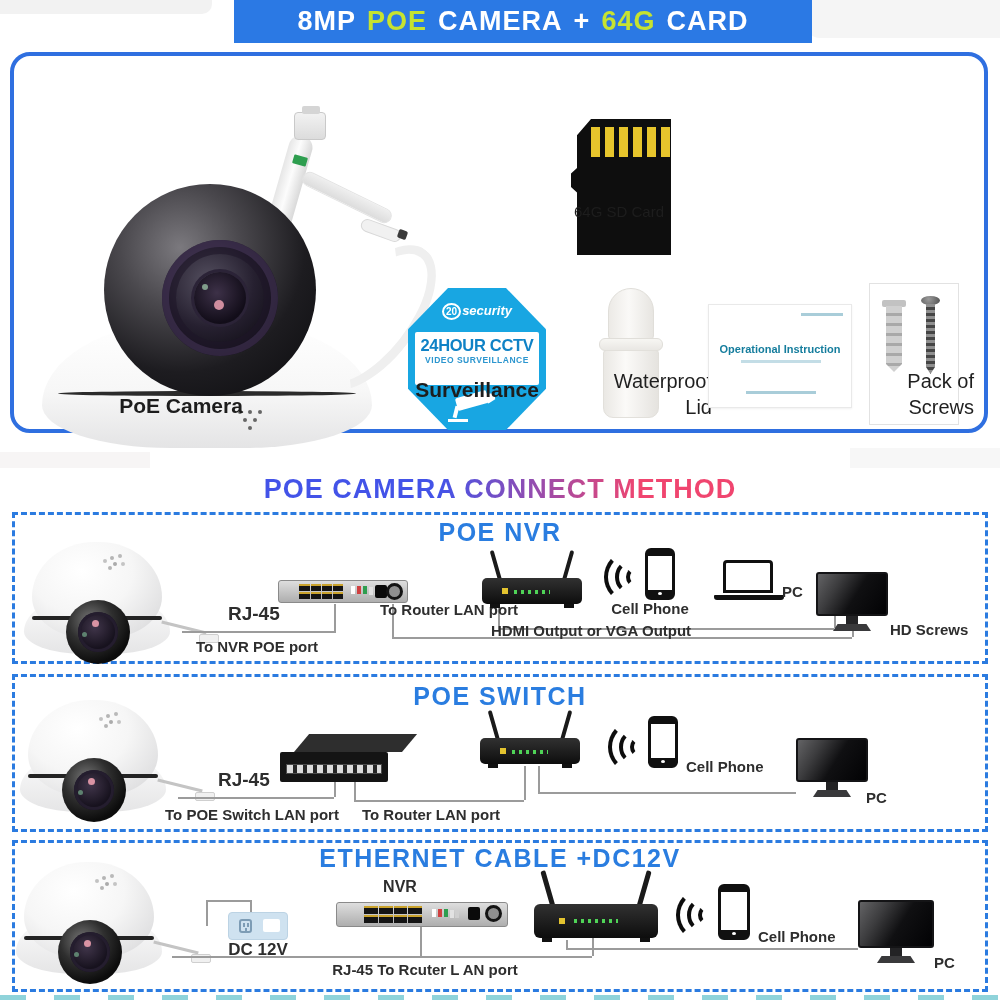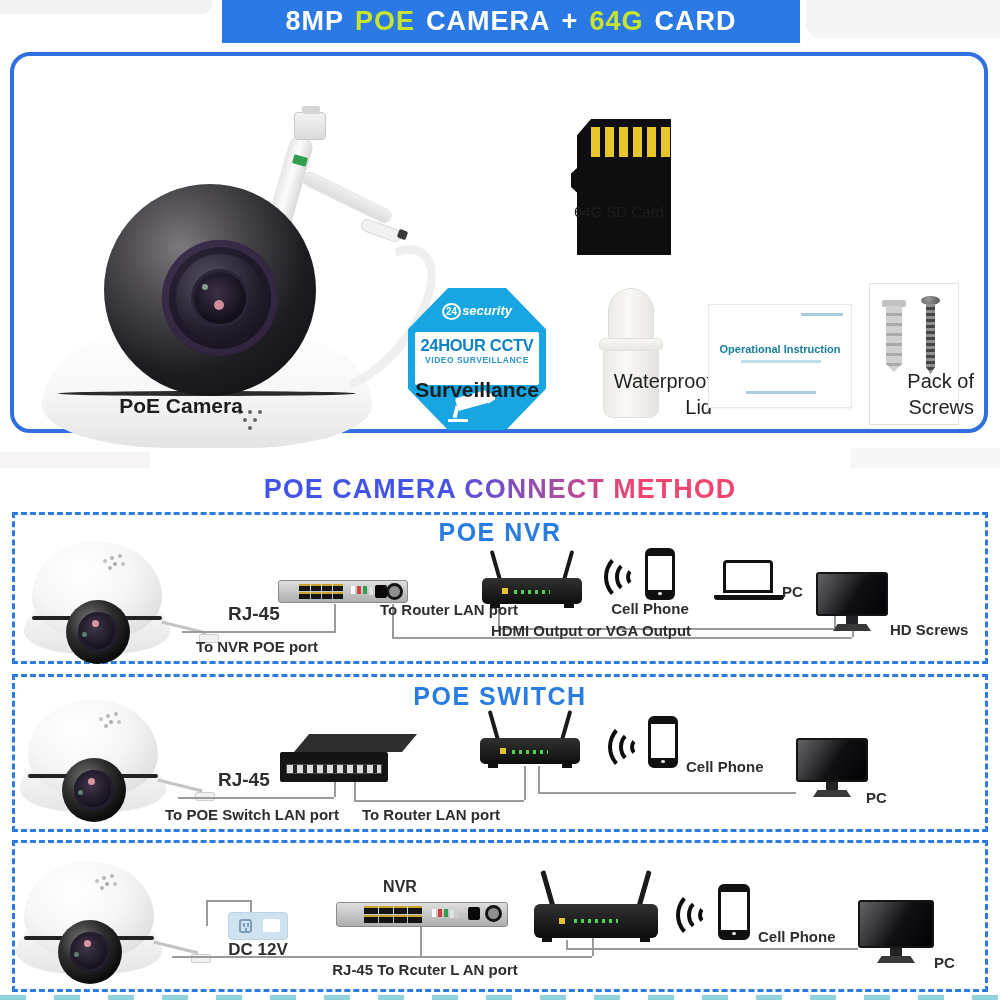--- a/index.html
+++ b/index.html
@@ -6,21 +6,21 @@
   #page{position:relative;width:1000px;height:1000px;background:#fff;overflow:hidden;
         font-family:"Liberation Sans",sans-serif;color:#222;}
   #page *{box-sizing:border-box;}
 
   
   .deco{position:absolute;background:#f2f2f2;}
   .deco-bottom{position:absolute;left:0;top:995px;width:1000px;height:5px;
     background:repeating-linear-gradient(90deg,#8fd3da 0 26px,#ffffff 26px 54px);}
 
   
-  .banner{position:absolute;left:222px;top:0;width:578px;height:43px;
+  .banner{position:absolute;left:234px;top:0;width:578px;height:43px;
     background:var(--banner-blue,#2b79e4);display:flex;align-items:center;justify-content:center;gap:11px;
     font-size:27px;font-weight:800;letter-spacing:1px;color:#fff;}
   .banner .hl{color:var(--accent-green,#c6e330);}
 
   
   .kit-box{position:absolute;left:10px;top:52px;width:978px;height:381px;background:#fff;
     border:4px solid var(--box-border-blue,#2f6fe0);border-radius:20px;}
 
   
   .bigcam{position:absolute;left:28px;top:58px;width:330px;height:338px;}
@@ -265,21 +265,21 @@
           <i></i>
           <i></i>
           <i></i>
           <i></i>
       </div>
     </div>
     <div class="cap sm" style="left:510px;top:147px;width:190px;">64G SD Card</div>
 
     <div class="stk">
       <div class="stk-logo">
-        <span class="circ">24</span><span>security</span>
+        <span class="circ">20</span><span>security</span>
       </div>
       <div class="stk-panel">
         <div class="stk-h">24HOUR CCTV</div>
         <div class="stk-s">VIDEO SURVEILLANCE</div>
       </div>
       <div class="stk-cam">
         <div class="sc-body"></div>
         <div class="sc-lens"></div>
         <div class="sc-mount"></div>
         <div class="sc-base"></div>
@@ -461,20 +461,21 @@
   <div class="lbl" style="left:686px;top:758px;">Cell Phone</div>
 
   <div class="monitor" style="left:796px;top:738px;">
     <div class="mon-screen"></div>
     <div class="mon-neck"></div>
     <div class="mon-foot"></div>
   </div>
   <div class="lbl" style="left:866px;top:789px;">PC</div>
 
   <div class="sect" style="top:840px;height:152px;"></div>
+  <div class="sec-title" style="top:844px;">ETHERNET CABLE +DC12V</div>
 
   <div class="cam" style="left:14px;top:862px;">
     <div class="cam-skirt"></div>
     <div class="cam-top"></div>
     <div class="cam-dots"></div>
     <div class="cam-band"></div>
     <div class="cam-lens">
       <div class="cam-iris"></div>
       <div class="cam-glint"></div>
       <div class="cam-glint2"></div>

